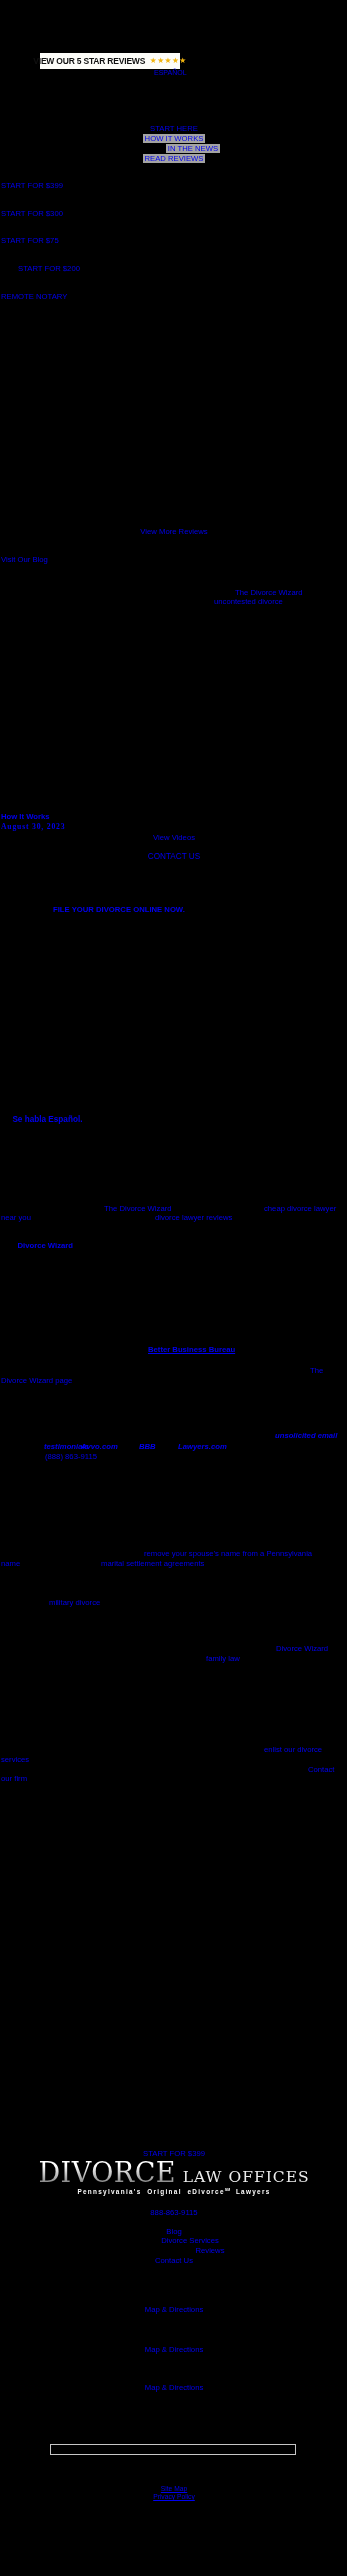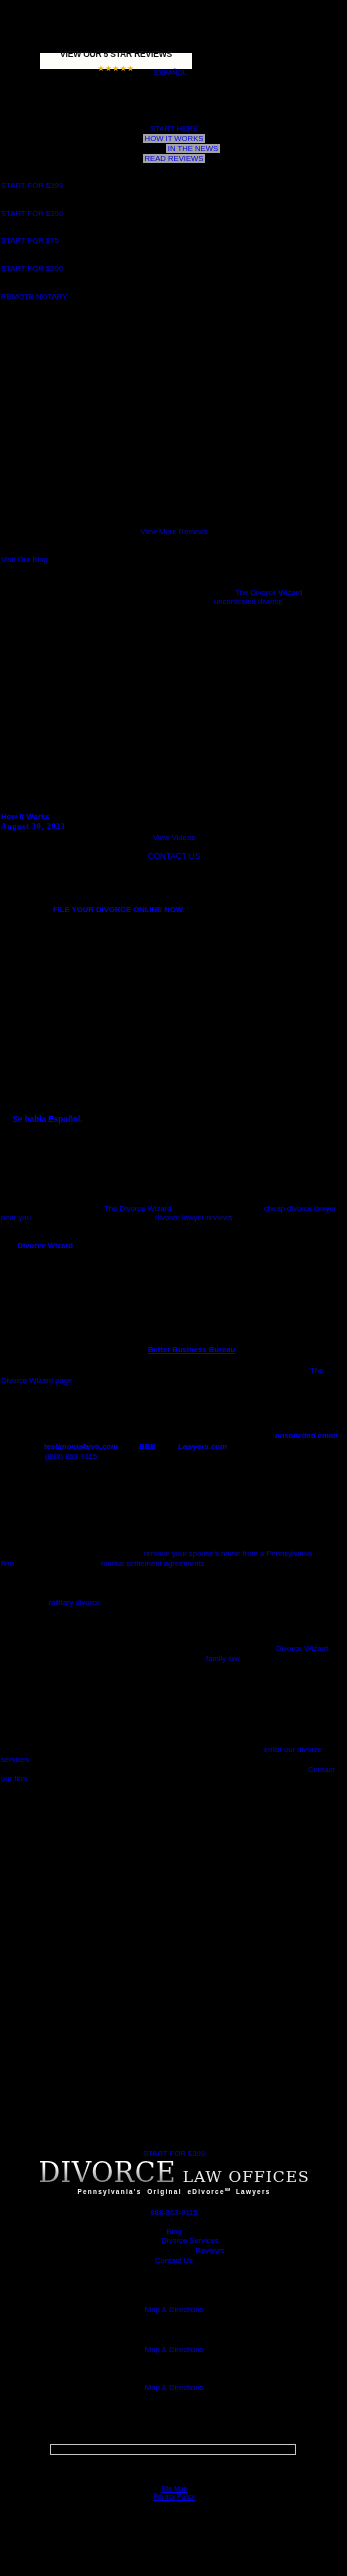--- a/index.html
+++ b/index.html
@@ -9,22 +9,22 @@
   .ctr{left:0;width:348px;text-align:center;}
   .lnk{color:#0000EE;text-decoration:none;font-size:7.7px;}
   .sm{font-size:6.7px;}
   .b{font-weight:bold;}
   .i{font-style:italic;}
   .u{text-decoration:underline;}
   .graybg{background:#A3A3A3;padding:0 1.5px;}
   .spaced{letter-spacing:0.8px;}
 
   
-  .banner{left:40px;top:53px;width:152px;height:15.5px;background:#FDFDF9;
-          display:flex;align-items:center;justify-content:center;gap:4.6px;flex-direction:column;}
+  .banner{left:40px;top:53px;width:140px;height:15.5px;background:#FDFDF9;
+          display:flex;align-items:center;justify-content:center;gap:4.6px;}
   .banner-label{color:#111;font-weight:bold;font-size:8.5px;letter-spacing:-0.2px;}
   .banner-stars{color:#F2B50F;font-size:7.7px;letter-spacing:0.5px;}
 
   
   .logo{top:2159px;display:flex;align-items:baseline;justify-content:center;line-height:1;}
   .logo-main{font-family:"DejaVu Serif",serif;font-size:27px;letter-spacing:0.5px;
              background:linear-gradient(180deg,#ffffff 25%,#6f6f6f 100%);
              -webkit-background-clip:text;background-clip:text;color:transparent;}
   .logo-sub{font-family:"DejaVu Serif",serif;font-size:15.5px;color:#ECECEC;
             letter-spacing:1px;margin-left:6.7px;}
@@ -47,21 +47,21 @@
   <a class="abs lnk" style="left:154px;top:69px;font-size:7px;">ESPAÑOL</a>
 
   <div class="abs ctr" style="top:124px;"><a class="lnk">START HERE</a></div>
   <div class="abs ctr" style="top:134px;"><a class="lnk graybg">HOW IT WORKS</a></div>
   <div class="abs ctr" style="top:144px;margin-left:19px;"><a class="lnk graybg">IN THE NEWS</a></div>
   <div class="abs ctr" style="top:154px;"><a class="lnk graybg">READ REVIEWS</a></div>
 
   <a class="abs lnk" style="left:1px;top:181px;">START FOR $399</a>
   <a class="abs lnk" style="left:1px;top:209px;">START FOR $300</a>
   <a class="abs lnk" style="left:1px;top:236px;">START FOR $75</a>
-  <a class="abs lnk" style="left:1px;top:264px;">START FOR $200</a>
+  <a class="abs lnk" style="left:1px;top:264px;padding-left:17px;">START FOR $200</a>
   <a class="abs lnk" style="left:1px;top:292px;">REMOTE NOTARY</a>
 
   <div class="abs ctr" style="top:527px;"><a class="lnk">View More Reviews</a></div>
   <a class="abs lnk" style="left:1px;top:555px;">Visit Our Blog</a>
 
   <a class="abs lnk" style="left:235px;top:588px;">The Divorce Wizard</a>
   <a class="abs lnk" style="left:214px;top:597px;">uncontested divorce</a>
 
   <div class="abs lnk b" style="left:1px;top:812px;">How It Works</div>
   <div class="abs lnk b spaced" style="left:1px;top:822px;font-family:Liberation Serif, serif;">August 30, 2023</div>
@@ -78,21 +78,21 @@
   <a class="abs lnk b u" style="left:148px;top:1345px;">Better Business Bureau</a>
   <a class="abs lnk" style="left:310px;top:1366px;">The</a>
   <a class="abs lnk" style="left:1px;top:1376px;">Divorce Wizard page</a>
   <a class="abs lnk b i" style="left:275px;top:1431px;">unsolicited email</a>
   <a class="abs lnk b i" style="left:1px;top:1442px;margin-left:43px;">testimonials</a>
   <a class="abs lnk b i" style="left:81px;top:1442px;">Avvo.com</a>
   <a class="abs lnk b i" style="left:139px;top:1442px;">BBB</a>
   <a class="abs lnk b i" style="left:178px;top:1442px;">Lawyers.com</a>
   <a class="abs lnk" style="left:45px;top:1452px;">(888) 863-9115</a>
   <a class="abs lnk" style="left:144px;top:1549px;">remove your spouse's name from a Pennsylvania</a>
-  <a class="abs lnk" style="left:1px;top:1559px;">firm</a>
+  <a class="abs lnk" style="left:1px;top:1559px;">name</a>
   <a class="abs lnk" style="left:101px;top:1559px;">marital settlement agreements</a>
   <a class="abs lnk" style="left:49px;top:1598px;">military divorce</a>
   <a class="abs lnk" style="left:276px;top:1644px;">Divorce Wizard</a>
   <a class="abs lnk" style="left:206px;top:1654px;">family law</a>
   <a class="abs lnk" style="left:264px;top:1745px;">enlist our divorce</a>
   <a class="abs lnk" style="left:1px;top:1755px;">services</a>
   <a class="abs lnk" style="left:308px;top:1765px;">Contact</a>
   <a class="abs lnk" style="left:1px;top:1774px;">our firm</a>
 
   <div class="abs ctr" style="top:2149px;"><a class="lnk">START FOR $399</a></div>

